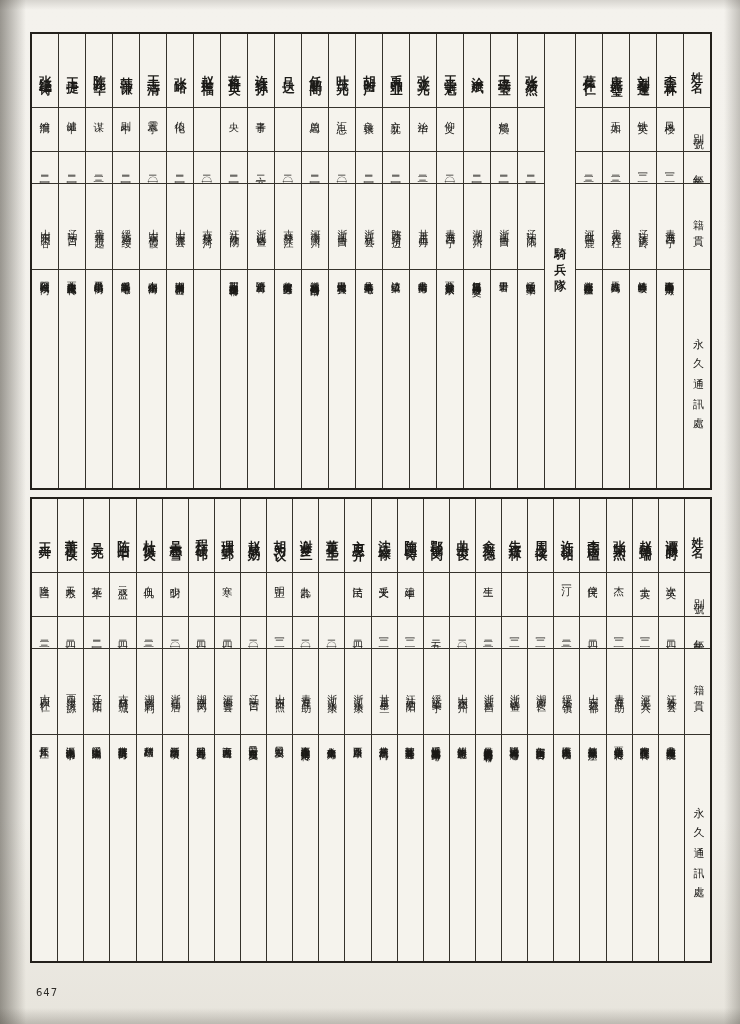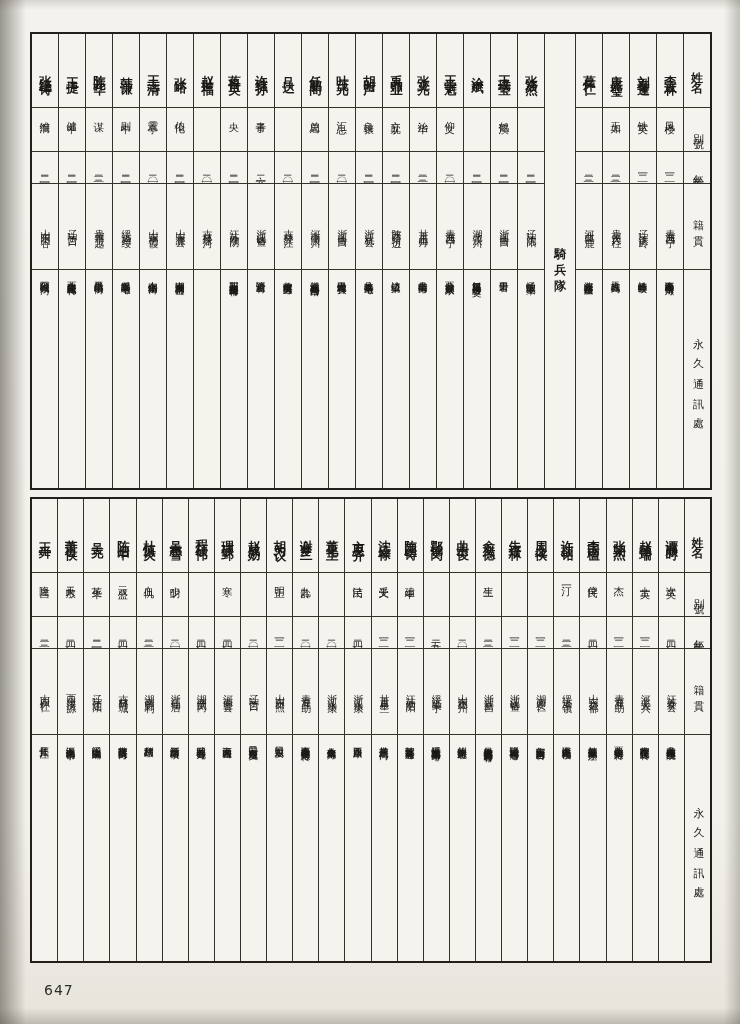--- a/index.html
+++ b/index.html
@@ -67,22 +67,22 @@
   .header-col .r-age    { letter-spacing: 2px;  font-size: 11px; }
   .header-col .r-native { letter-spacing: 16px; font-size: 11px; }
   .header-col .r-addr   { justify-content: center; padding: 0; letter-spacing: 20px; font-size: 11px; }
 
   .divider-col .cell {
     flex: 1; border-bottom: none;
     font-size: 12px; font-weight: bold; letter-spacing: 16px;
   }
 
   .page-number {
-    position: absolute; left: 44px; bottom: 26px;
-    font-size: 14px; color: #2e2c28; letter-spacing: 1px;
+    position: absolute; left: 36px; bottom: 26px;
+    font-size: 10px; color: #2e2c28; letter-spacing: 1px;
   }
 </style>
 </head>
 <body>
 
 <div class="page">
   <div class="edge edge-top"></div>
   <div class="edge edge-left"></div>
   <div class="edge edge-right"></div>
   <div class="edge edge-bottom"></div>

